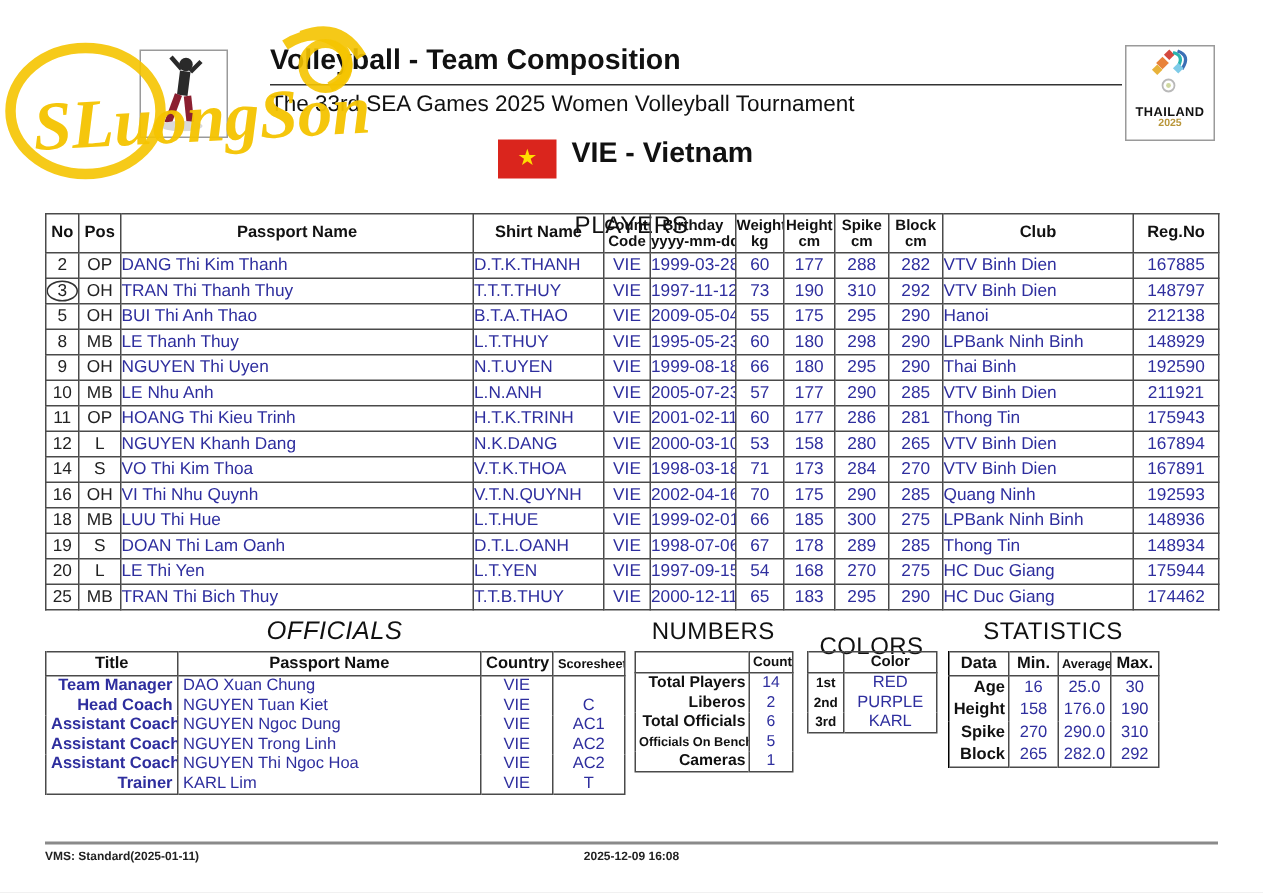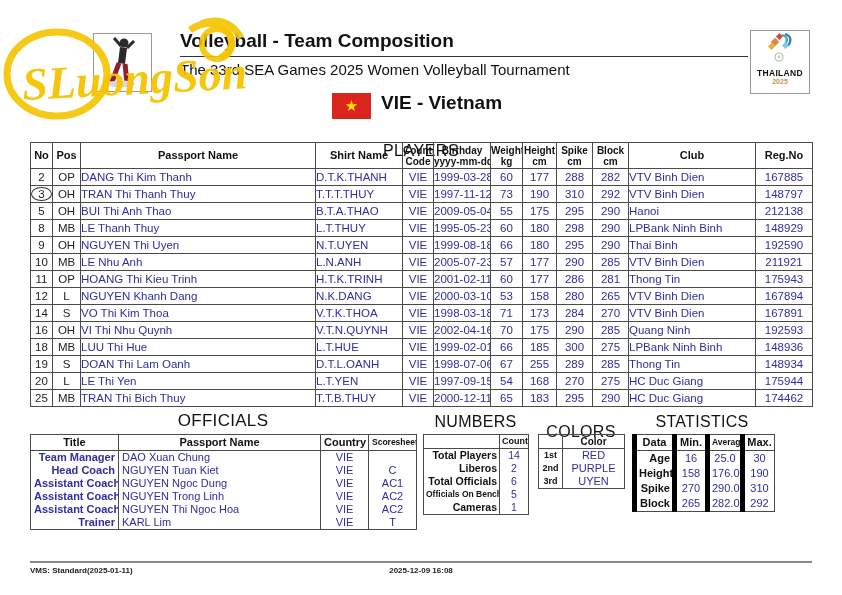--- a/index.html
+++ b/index.html
@@ -61,21 +61,21 @@
   
   .colors-table{left:538px;top:434px;width:86px;font-size:11px;border:1px solid #4a4a4a;}
   .colors-table th,.colors-table td{border-left:1px solid #4a4a4a;border-right:1px solid #4a4a4a;
       padding:0 1px;white-space:nowrap;overflow:hidden;height:13px;line-height:13px;}
   .colors-table thead th{border-bottom:1px solid #4a4a4a;font-size:10px;font-weight:bold;text-align:center;}
   .colors-table td.rank{font-size:9px;font-weight:bold;text-align:center;}
   .colors-table td.val{color:#2e2e9e;text-align:center;}
 
   
   .stats-table{left:632px;top:434px;width:140px;font-size:11px;border:1px solid #4a4a4a;}
-  .stats-table th,.stats-table td{border-left:5px solid #000000;border-right:1px solid #4a4a4a;
+  .stats-table th,.stats-table td{border-left:1px solid #000000;border-right:1px solid #4a4a4a;
       padding:0 2px;white-space:nowrap;overflow:hidden;height:15px;line-height:15px;}
   .stats-table thead th{border-bottom:1px solid #4a4a4a;font-weight:bold;text-align:center;}
   .stats-table thead th.avg-h{font-size:8.5px;}
   .stats-table td.lbl{font-weight:bold;text-align:right;}
   .stats-table td.val{color:#2e2e9e;text-align:center;}
 
   
   .footer-rule{left:30px;top:561px;width:782px;height:0;border-top:2px solid #8a8a8a;}
   .footer-left{left:30px;top:566px;font-size:8px;font-weight:bold;color:#222;}
   .footer-center{left:30px;top:566px;width:782px;text-align:center;font-size:8px;font-weight:bold;color:#222;}
@@ -340,21 +340,21 @@
         </tr>
 
         <tr>
           <td class="dark"><span class="no-chip">19</span></td>
           <td class="dark">S</td>
           <td class="l">DOAN Thi Lam Oanh</td>
           <td class="l">D.T.L.OANH</td>
           <td>VIE</td>
           <td>1998-07-06</td>
           <td>67</td>
-          <td>255</td>
+          <td>178</td>
           <td>289</td>
           <td>285</td>
           <td class="l">Thong Tin</td>
           <td>148934</td>
         </tr>
 
         <tr>
           <td class="dark"><span class="no-chip">20</span></td>
           <td class="dark">L</td>
           <td class="l">LE Thi Yen</td>
@@ -379,21 +379,21 @@
           <td>65</td>
           <td>183</td>
           <td>295</td>
           <td>290</td>
           <td class="l">HC Duc Giang</td>
           <td>174462</td>
         </tr>
       </tbody>
   </table>
 
-  <div class="abs sec-heading" style="left:30px;top:411px;width:386px;font-size:17px;">OFFICIALS</div>
+  <div class="abs sec-heading" style="left:30px;top:411px;width:386px;font-size:17px;font-style:italic;">OFFICIALS</div>
   <div class="abs sec-heading" style="left:423px;top:413px;width:105px;">NUMBERS</div>
   <div class="abs sec-heading" style="left:538px;top:423px;width:86px;">COLORS</div>
   <div class="abs sec-heading" style="left:632px;top:413px;width:140px;">STATISTICS</div>
 
   <table class="abs officials-table">
     <colgroup>
         <col style="width:88px">
         <col style="width:202px">
         <col style="width:48px">
         <col style="width:48px">
@@ -510,21 +510,21 @@
           <td class="val">RED</td>
         </tr>
 
         <tr>
           <td class="rank">2nd</td>
           <td class="val">PURPLE</td>
         </tr>
 
         <tr>
           <td class="rank">3rd</td>
-          <td class="val">UYEN</td>
+          <td class="val">KARL</td>
         </tr>
       </tbody>
   </table>
 
   <table class="abs stats-table">
     <colgroup>
         <col style="width:40px">
         <col style="width:33px">
         <col style="width:35px">
         <col style="width:32px">

